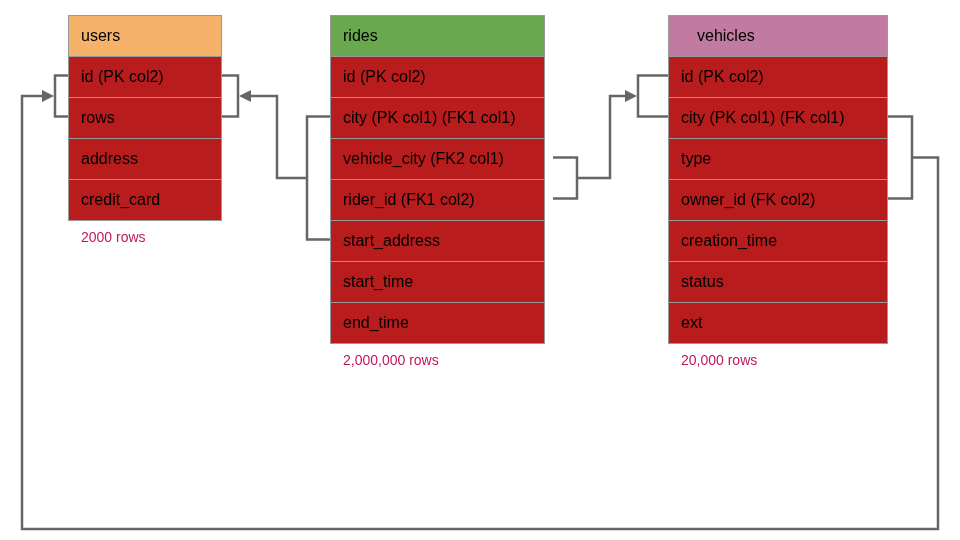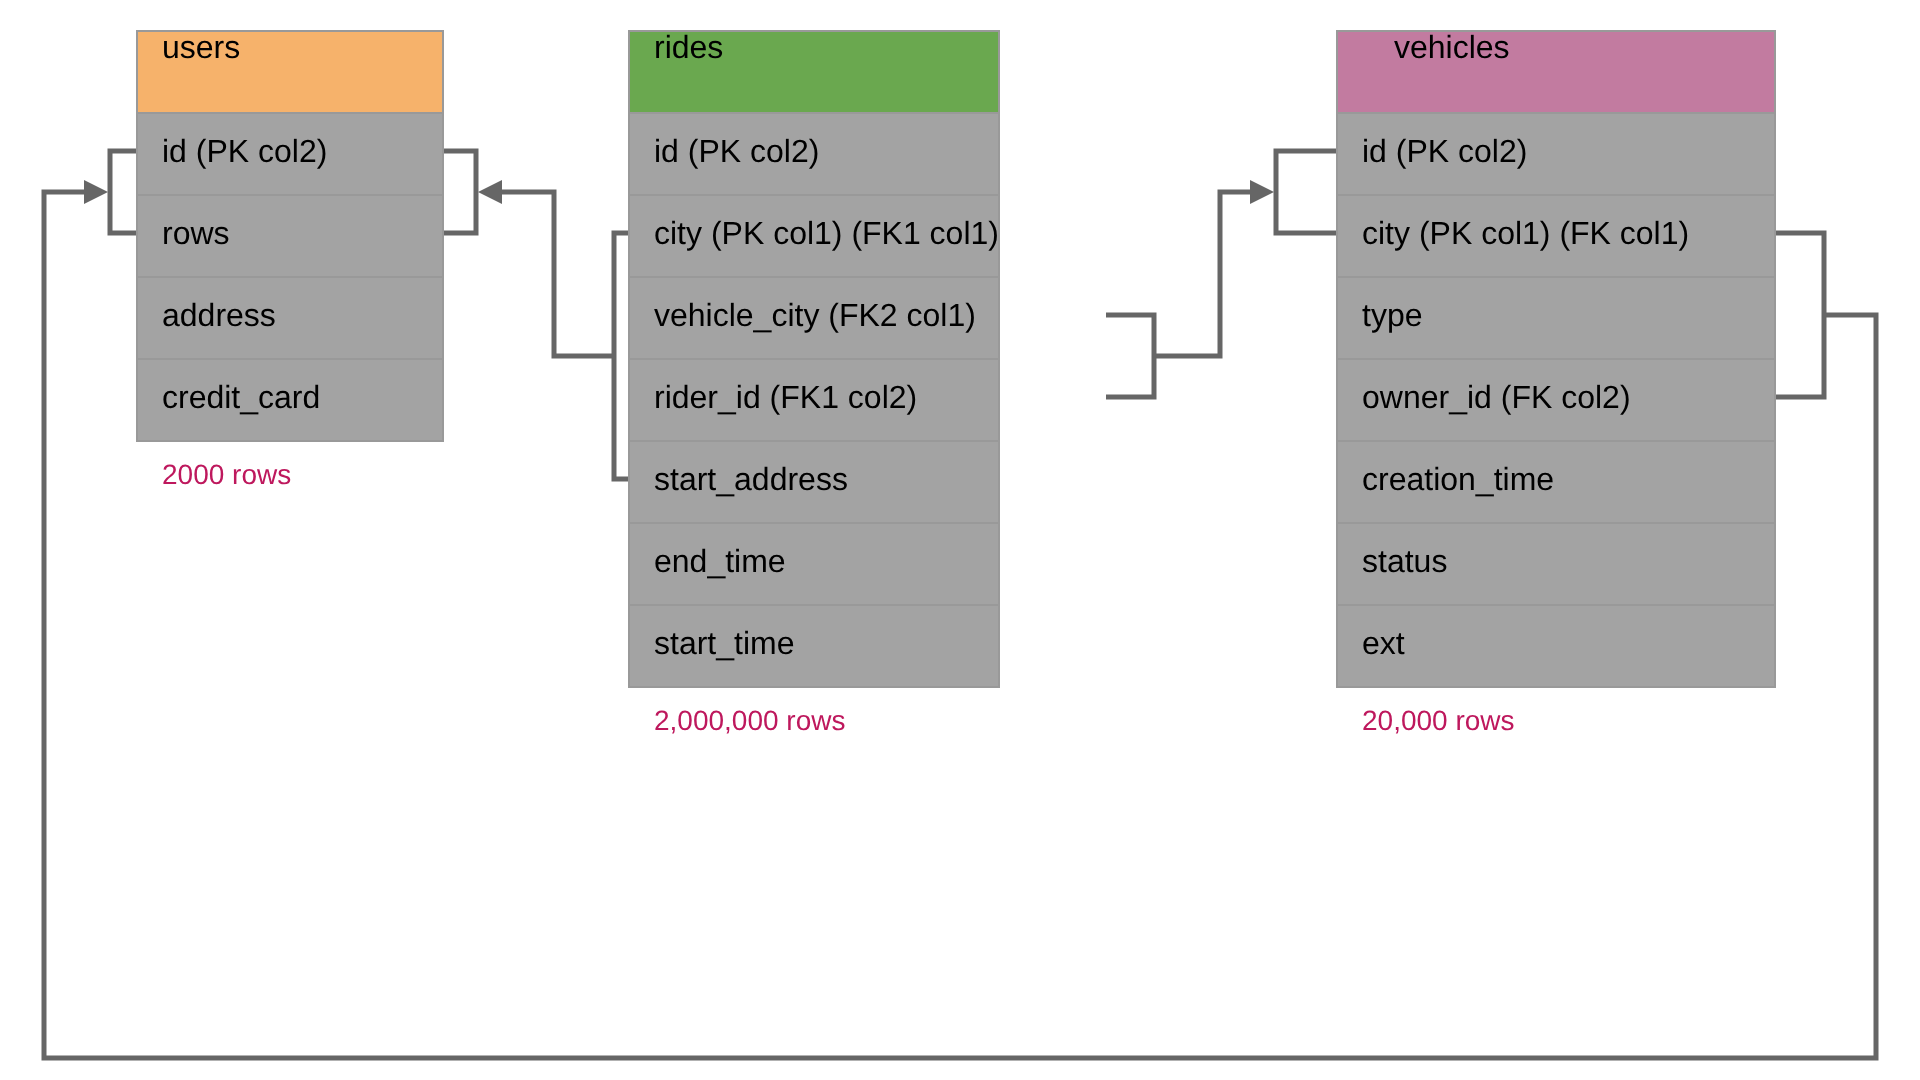--- a/index.html
+++ b/index.html
@@ -36,49 +36,49 @@
   }
   .table {
     position: absolute;
     background: #ffffff;
     border: 1px solid var(--border-color);
     box-sizing: border-box;
   }
   .thead {
     height: 40px;
     display: flex;
-    align-items: flex-start;
+    align-items: center;
     padding-left: 12px;
     font-size: 16px;
     color: #000000;
     box-sizing: border-box;
   }
   .row {
     height: 41px;
     display: flex;
     align-items: center;
     padding-left: 12px;
     font-size: 16px;
     color: #000000;
     border-top: 1px solid var(--border-color);
     box-sizing: border-box;
-    background: #a3a3a3;
+    background: #b91c1c;
     white-space: nowrap;
   }
   .caption {
     position: absolute;
     top: 100%;
     left: 12px;
     margin-top: 9px;
     font-size: 14px;
     color: #be185d;
     white-space: nowrap;
   }
   .t-users    { left: 68px;  top: 15px; width: 154px; }
-  .t-rides    { left: 314px; top: 15px; width: 186px; }
+  .t-rides    { left: 330px; top: 15px; width: 215px; }
   .t-vehicles { left: 668px; top: 15px; width: 220px; }
 </style>
 </head>
 <body>
 
 <div class="canvas">
 
   <svg class="connectors" viewBox="0 0 960 540" xmlns="http://www.w3.org/2000/svg">
 
     <g>
@@ -119,22 +119,22 @@
   <div class="table t-rides">
     <div class="thead" style="background-color: rgb(106, 168, 79);">
       <span>rides</span>
     </div>
     <div>
         <div class="row">id (PK col2)</div>
         <div class="row">city (PK col1) (FK1 col1)</div>
         <div class="row">vehicle_city (FK2 col1)</div>
         <div class="row">rider_id (FK1 col2)</div>
         <div class="row">start_address</div>
+        <div class="row">start_time</div>
         <div class="row">end_time</div>
-        <div class="row">start_time</div>
       </div>
     <div class="caption">2,000,000 rows</div>
   </div>
 
   <div class="table t-vehicles">
     <div class="thead" style="background-color: rgb(194, 123, 160); padding-left: 28px;">
       <span>vehicles</span>
     </div>
     <div>
         <div class="row">id (PK col2)</div>

